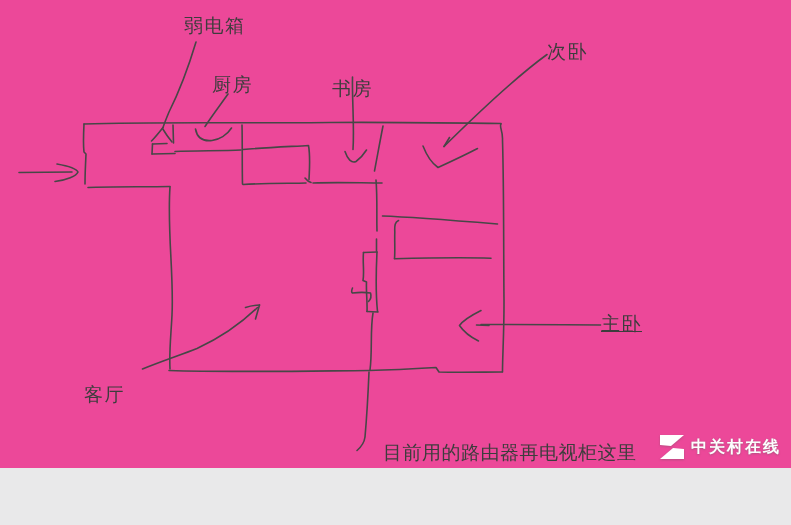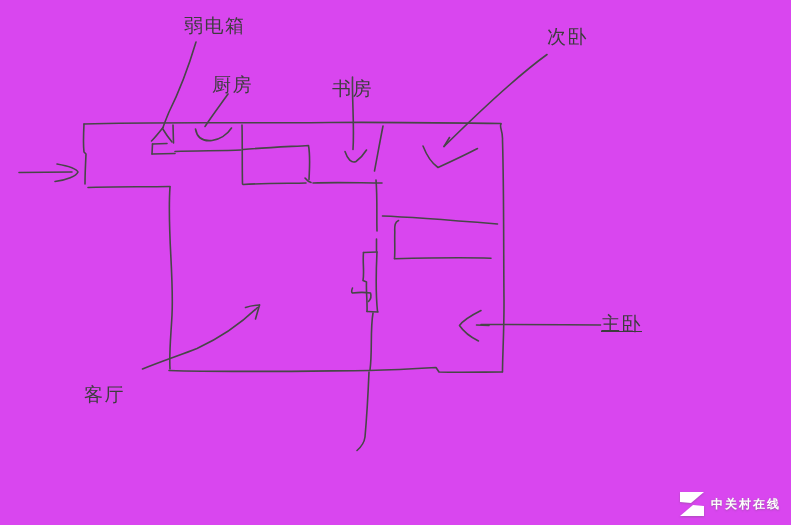--- a/index.html
+++ b/index.html
@@ -2,22 +2,22 @@
 <html><head>
 <meta charset="utf-8">
 <style>
   html,body{margin:0;padding:0;}
   body{
     font-family:"DejaVu Sans","Liberation Sans",sans-serif;
     background:#e9e9ea;
   }
   .canvas{
     position:relative;
-    width:791px;height:525px;
-    background:#d946ef;
+    width:791px;height:468px;
+    background:#ec4899;
     overflow:hidden;
   }
   .sketch{
     position:absolute;left:0;top:0;
   }
   .sketch path{
     fill:none;
     stroke:#474747;
     stroke-width:1.6;
     stroke-linecap:round;
@@ -35,21 +35,21 @@
     letter-spacing:0.5px;
   }
   .watermark{
     position:absolute;
     right:10px;bottom:8px;
     display:flex;
     align-items:center;
     gap:5px;
   }
   .wm-text{
-    font-size:12px;
+    font-size:16px;
     font-weight:bold;
     letter-spacing:2px;
     color:#fdfdfd;
     text-shadow:0 1px 2px rgba(90,90,90,0.35), 0 0 1px rgba(150,150,150,0.5);
   }
   .wm-logo{display:block;filter:drop-shadow(0 1px 1px rgba(90,90,90,0.35));}
 </style>
 </head>
 <body>
 
@@ -156,26 +156,27 @@
       <path d="M369,372 C368,396 366.5,420 365,437 C364.2,443 360.5,447.5 357,450.5"></path>
     </g>
   </svg>
 
   <div class="lbl" style="left:184px;top:15px;">弱电箱</div>
 
   <div class="lbl" style="left:212px;top:74px;text-align:center;">厨房</div>
 
   <div class="lbl" style="left:332px;top:48px;margin-top:30px;">书房</div>
 
-  <div class="lbl" style="left:547px;top:26px;text-align:right;">次卧</div>
+  <div class="lbl" style="left:547px;top:41px;text-align:right;">次卧</div>
 
   <div class="lbl" style="left:601px;top:313px;text-decoration:underline;">主卧</div>
 
   <div class="lbl" style="left:84px;top:384px;">客厅</div>
 
+  <div class="lbl note" style="left:383px;top:442px;">目前用的路由器再电视柜这里</div>
 
   <div class="watermark">
     <svg class="wm-logo" width="28" height="26" viewBox="0 0 28 26">
       <path d="M2,1 L26,1 L13,12 L2,11 Z" fill="#ffffff"></path>
       <path d="M26,25 L2,25 L15,14 L26,15 Z" fill="#ffffff"></path>
     </svg>
     <span class="wm-text">中关村在线</span>
   </div>
 
 </div>

